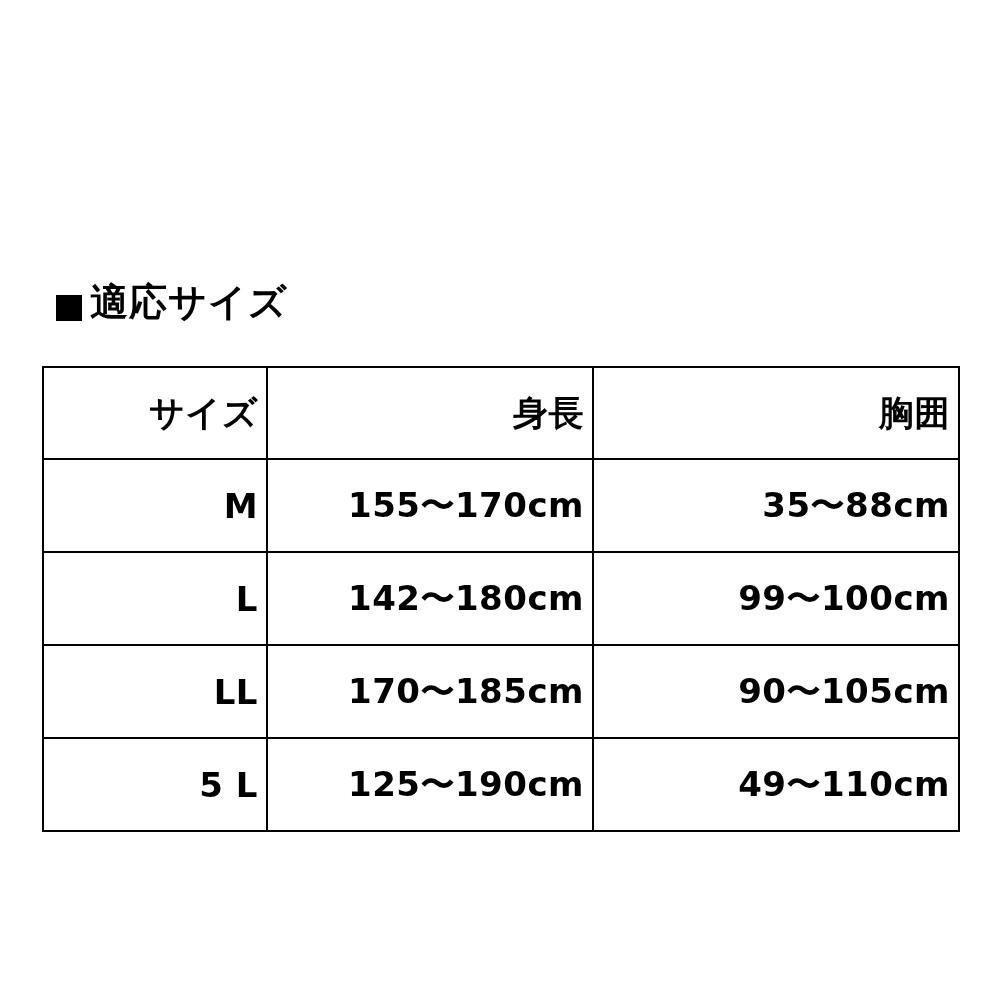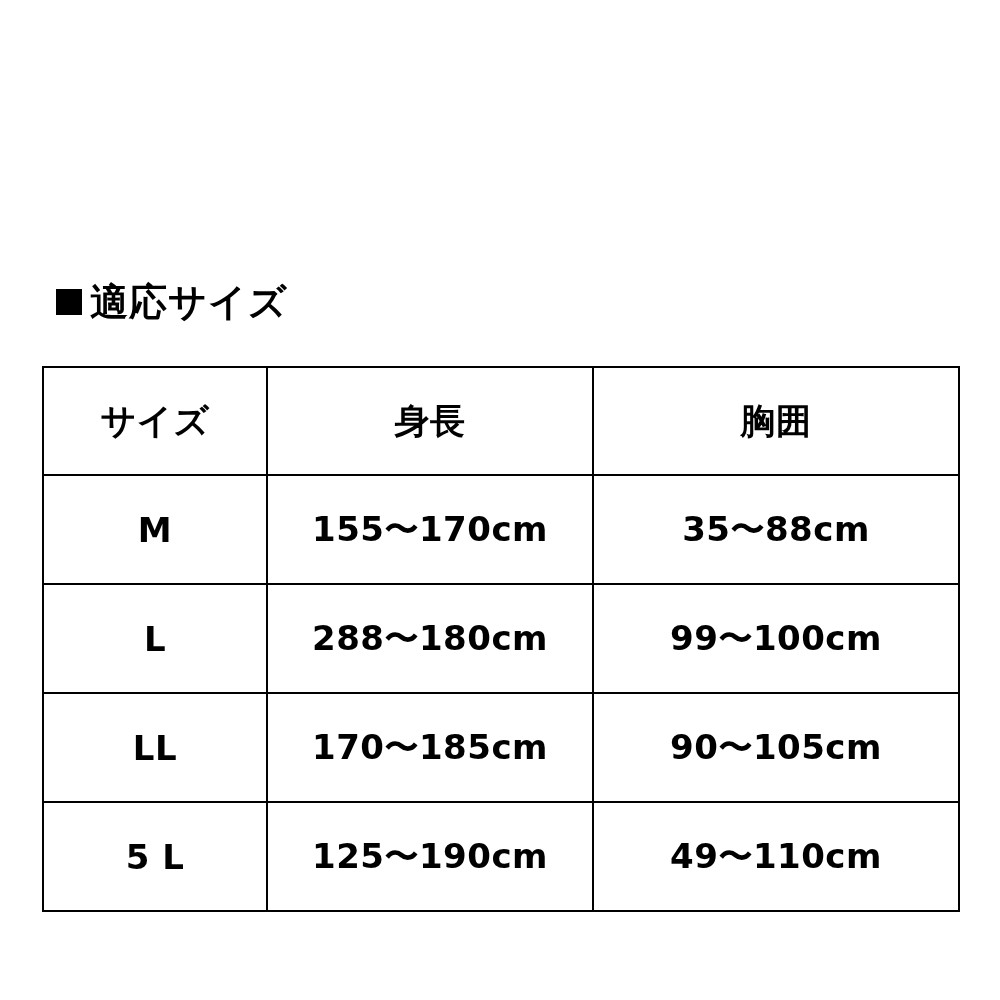--- a/index.html
+++ b/index.html
@@ -22,21 +22,21 @@
     top: 0;
     width: 1000px;
     height: 1000px;
   }
 
   .heading {
     position: absolute;
     left: 56px;
     top: 283px;
     display: flex;
-    align-items: center;
+    align-items: flex-end;
     font-size: 38px;
     font-weight: 700;
     letter-spacing: 1px;
     line-height: 1;
     white-space: nowrap;
   }
   .heading .bullet-square {
     display: inline-block;
     width: 26px;
     height: 26px;
@@ -49,25 +49,25 @@
     position: absolute;
     left: 42px;
     top: 366px;
     width: 916px;
     border-collapse: collapse;
     table-layout: fixed;
   }
   .size-table td,
   .size-table th {
     border: 2px solid #000000;
-    text-align: center;
+    text-align: right;
     vertical-align: middle;
     font-size: 34px;
     font-weight: 700;
-    padding: 16px;
+    padding: 8px;
     height: 75px;
     letter-spacing: 0.5px;
     white-space: nowrap;
   }
   .size-table col.c1 { width: 224px; }
   .size-table col.c2 { width: 326px; }
   .size-table col.c3 { width: 366px; }
 
   .size-table thead td {
     height: 74px;
@@ -98,21 +98,21 @@
       </tr>
     </thead>
     <tbody>
       <tr>
         <td>M</td>
         <td>155〜170cm</td>
         <td>35〜88cm</td>
       </tr>
       <tr>
         <td>L</td>
-        <td>288〜180cm</td>
+        <td>142〜180cm</td>
         <td>99〜100cm</td>
       </tr>
       <tr>
         <td>LL</td>
         <td>170〜185cm</td>
         <td>90〜105cm</td>
       </tr>
       <tr>
         <td>5 L</td>
         <td>125〜190cm</td>

